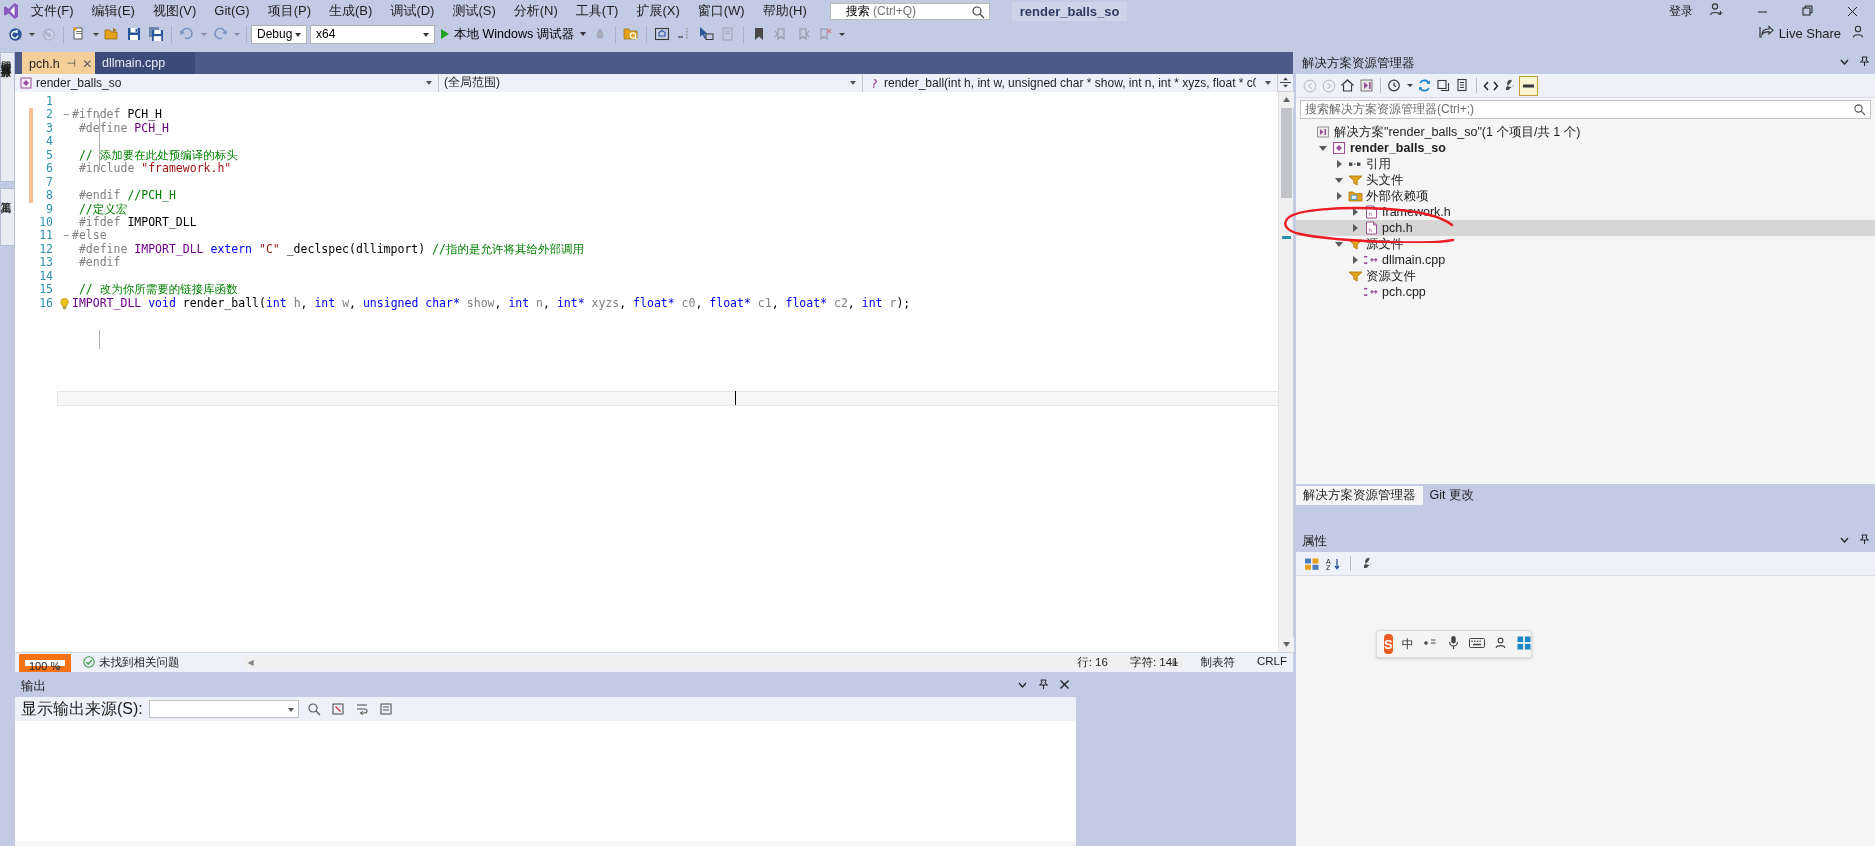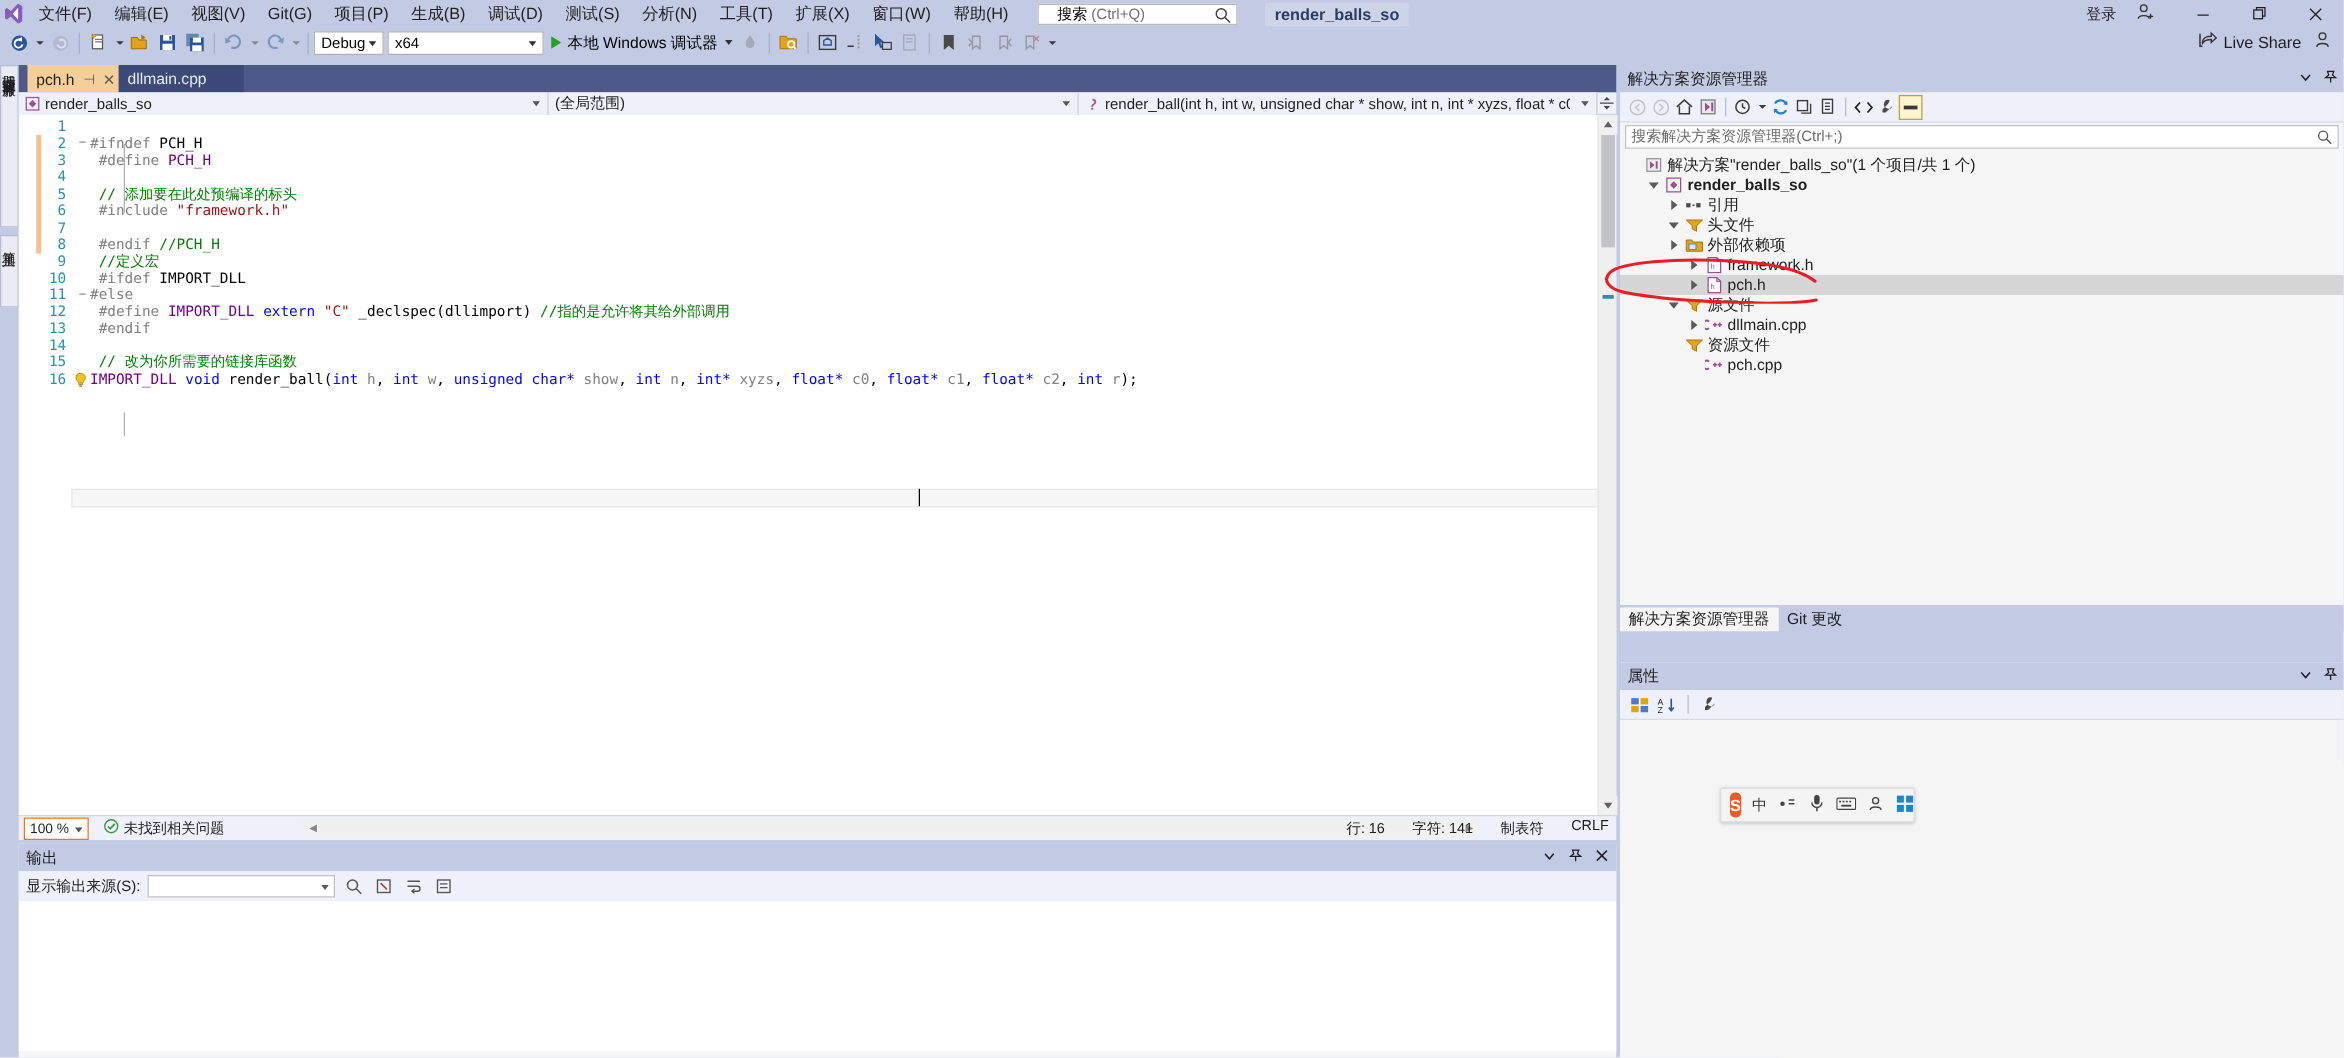--- a/index.html
+++ b/index.html
@@ -181,21 +181,21 @@
   .ed-marker { position:absolute; left: 3px; width: 9px; height: 3px; }
 
   
   .edstatus {
     position: absolute; left: 15px; top: 652px; width: 1278px; height: 20px;
     background: #eef1f9; border-top: 1px solid #d2d6e2;
     display: flex; align-items: center; font-size: 11.5px; color: #1e1e1e;
   }
   .zoom-combo {
     width: 52px; height: 18px; margin-left: 4px; background: #fff;
-    border: 1px solid #f97316; display: flex; align-items: center;
+    border: 6px solid #f97316; display: flex; 
     padding-left: 4px; position: relative; font-size: 11px;
   }
   .zoom-combo .za { position: absolute; right: 4px; top: 7px; }
   .zoom-combo .za:after {
     content:""; display:block; border-left:3px solid transparent;
     border-right:3px solid transparent; border-top:4px solid #555;
   }
   .status-ok { display: flex; align-items: center; gap: 4px; margin-left: 12px; }
   .hsbar { position:absolute; left: 228px; top: 2px; width: 940px; height: 15px; background:#f0f0f0; }
   .hsarrow { position:absolute; width:15px; height:15px; top:0; display:flex; align-items:center; justify-content:center; color:#888; font-size:8px; }
@@ -264,31 +264,31 @@
   }
   .sogou-logo {
     width: 20px; height: 20px; background: #eb5c23; border-radius: 4px;
     color: #fff; font-size: 13px; font-weight: bold; display:flex;
     align-items:center; justify-content:center;
   }
   .ime-item { font-size: 12px; color: #333; }
 
   
   .outpanel {
-    position: absolute; left: 15px; top: 675px; width: 1278px; height: 171px;
+    position: absolute; left: 15px; top: 675px; width: 1061px; height: 171px;
     background: #f5f5f5;
   }
   .out-head {
     height: 22px; background: #c3cbe4; display: flex; align-items: center;
     padding-left: 6px; font-size: 12.5px; color: #1e1e1e;
   }
   .out-head .oh-btns { margin-left: auto; display: flex; align-items: center; padding-right: 6px; gap: 10px; }
   .out-toolbar {
     height: 24px; background: #eef1f9; display: flex; align-items: center;
-    padding-left: 6px; gap: 6px; font-size: 12px; color: #1e1e1e; text-align: center;
+    padding-left: 6px; gap: 6px; font-size: 16px; color: #1e1e1e; text-align: center;
   }
   .out-combo {
     width: 150px; height: 18px; background: #fff; border: 1px solid #c0c0c0;
     position: relative;
   }
   .out-combo .oa { position:absolute; right:4px; top:7px; }
   .out-combo .oa:after {
     content:""; display:block; border-left:3px solid transparent;
     border-right:3px solid transparent; border-top:4px solid #555;
   }

